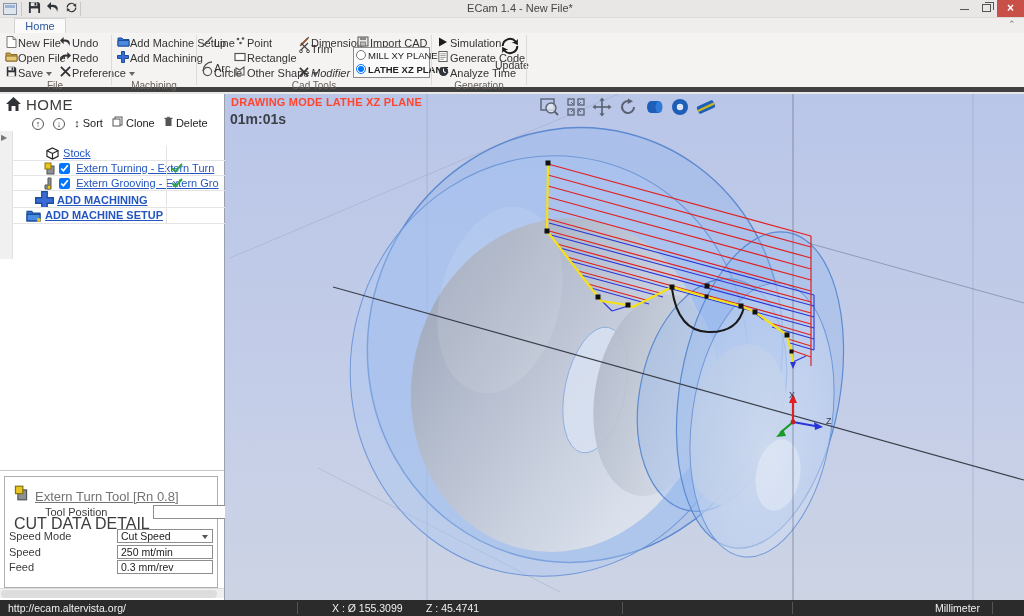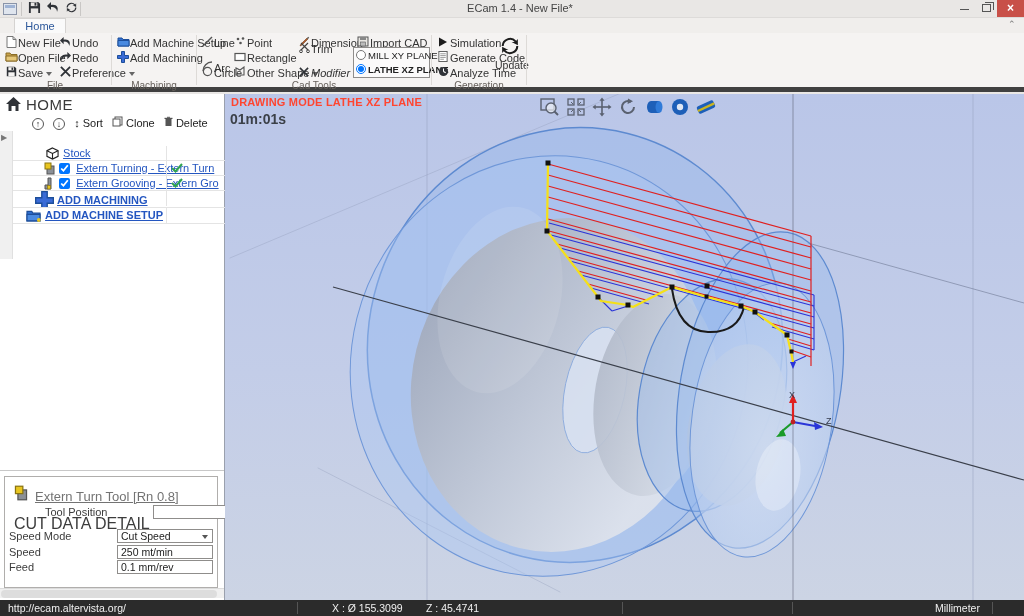--- a/index.html
+++ b/index.html
@@ -312,21 +312,21 @@
     <div class="cut-row" style="top:52px;">
       <span>Speed Mode</span>
       <span class="cut-field"><span>Cut Speed</span><span class="sel-arrow"></span></span>
     </div>
     <div class="cut-row" style="top:68px;">
       <span>Speed</span>
       <span class="cut-field"><span>250 mt/min</span></span>
     </div>
     <div class="cut-row" style="top:83px;">
       <span>Feed</span>
-      <span class="cut-field"><span>0.1 mm/rev</span></span>
+      <span class="cut-field"><span>0.3 mm/rev</span></span>
     </div>
   </div>
   <div id="lp-scroll" class="abs">
       <div class="thumb"></div>
     </div>
 </div>
 
 <div id="viewport" class="abs">
   <svg width="799" height="506" viewBox="225 94 799 506">
     <defs>

